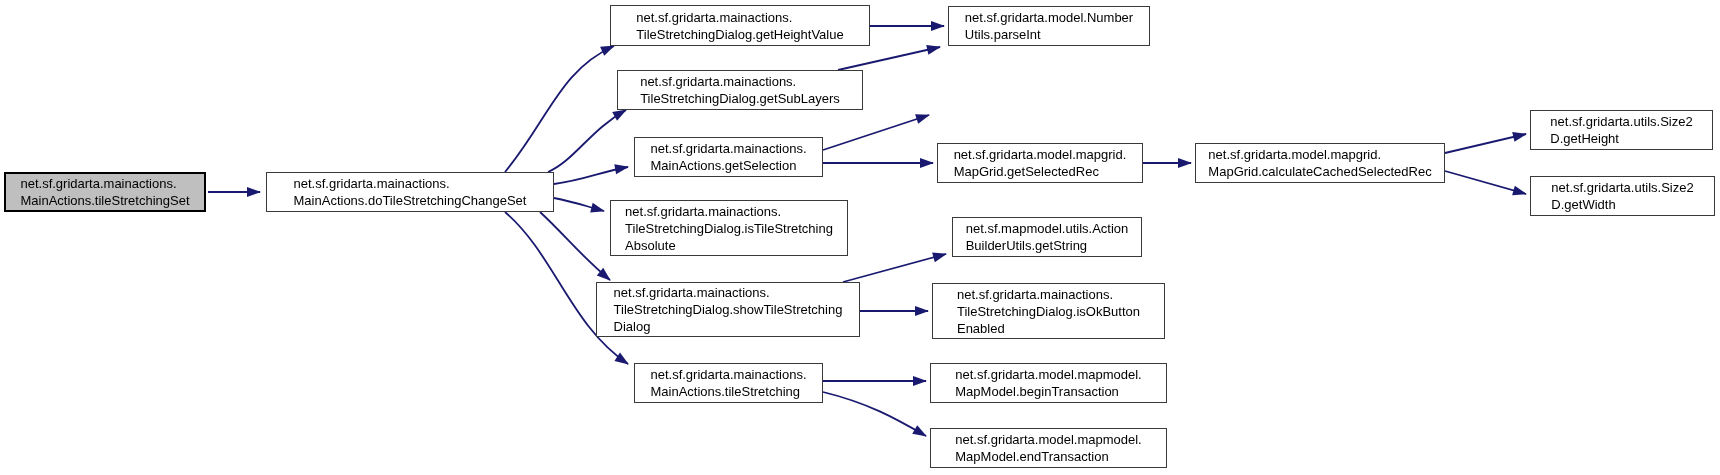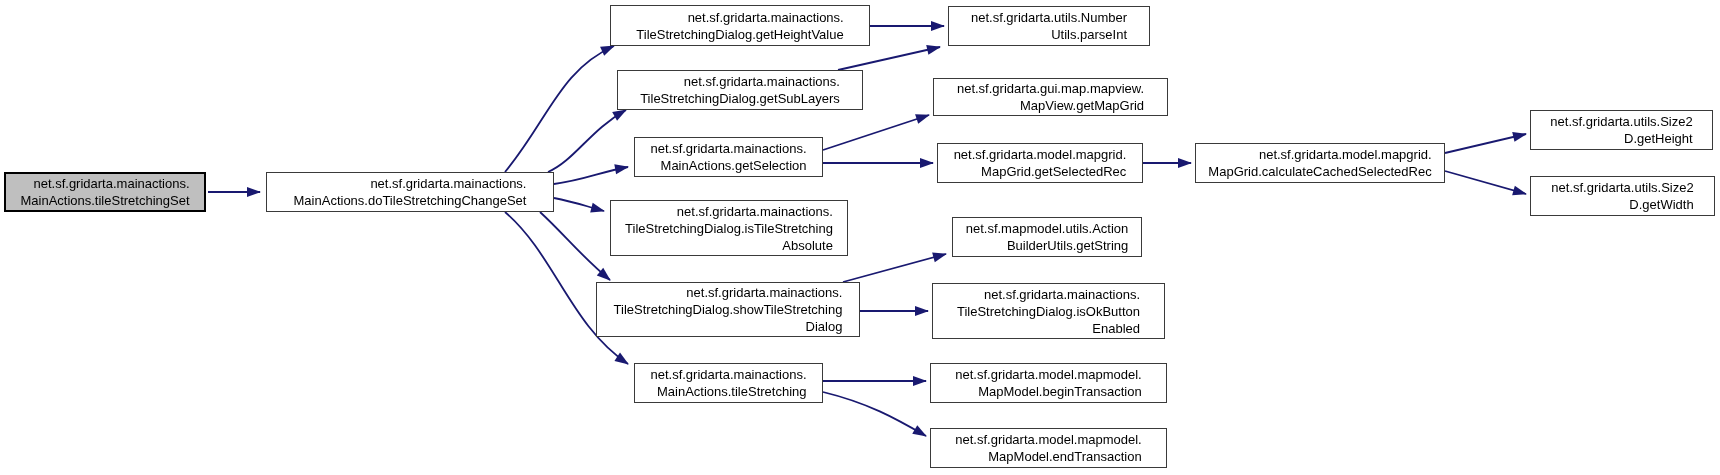--- a/index.html
+++ b/index.html
@@ -11,21 +11,21 @@
   }
   #graph svg{position:absolute;left:0;top:0;}
   .node{
     position:absolute;
     box-sizing:border-box;
     background:var(--node-fill,#fff);
     border:1px solid var(--node-border,#3a3a3a);
     display:flex;
     align-items:center;
     justify-content:center;
-    text-align:right;
+    text-align:left;
     white-space:pre-line;
     line-height:17px;
     overflow:hidden;
     cursor:pointer;
   }
   .node.current{
     background:var(--hl-fill,#bfbfbf);
     border:2px solid var(--hl-border,#000);
     cursor:default;
   }
@@ -71,24 +71,22 @@
     <div class="node" style="left: 634px; top: 137px; width: 189px; height: 40px;">net.sf.gridarta.mainactions.
 MainActions.getSelection</div>
     <div class="node" style="left: 610px; top: 200px; width: 238px; height: 56px;">net.sf.gridarta.mainactions.
 TileStretchingDialog.isTileStretching
 Absolute</div>
     <div class="node" style="left: 596px; top: 282px; width: 264px; height: 55px;">net.sf.gridarta.mainactions.
 TileStretchingDialog.showTileStretching
 Dialog</div>
     <div class="node" style="left: 634px; top: 363px; width: 189px; height: 40px;">net.sf.gridarta.mainactions.
 MainActions.tileStretching</div>
-    <div class="node" style="left: 948px; top: 6px; width: 202px; height: 40px;">net.sf.gridarta.utils.Number
+    <div class="node" style="left: 948px; top: 6px; width: 202px; height: 40px;">net.sf.gridarta.model.Number
 Utils.parseInt</div>
-    <div class="node" style="left: 933px; top: 78px; width: 235px; height: 38px;">net.sf.gridarta.gui.map.mapview.
-MapView.getMapGrid</div>
     <div class="node" style="left: 937px; top: 143px; width: 206px; height: 40px;">net.sf.gridarta.model.mapgrid.
 MapGrid.getSelectedRec</div>
     <div class="node" style="left: 952px; top: 217px; width: 190px; height: 40px;">net.sf.mapmodel.utils.Action
 BuilderUtils.getString</div>
     <div class="node" style="left: 932px; top: 283px; width: 233px; height: 56px;">net.sf.gridarta.mainactions.
 TileStretchingDialog.isOkButton
 Enabled</div>
     <div class="node" style="left: 930px; top: 363px; width: 237px; height: 40px;">net.sf.gridarta.model.mapmodel.
 MapModel.beginTransaction</div>
     <div class="node" style="left: 930px; top: 428px; width: 237px; height: 40px;">net.sf.gridarta.model.mapmodel.

